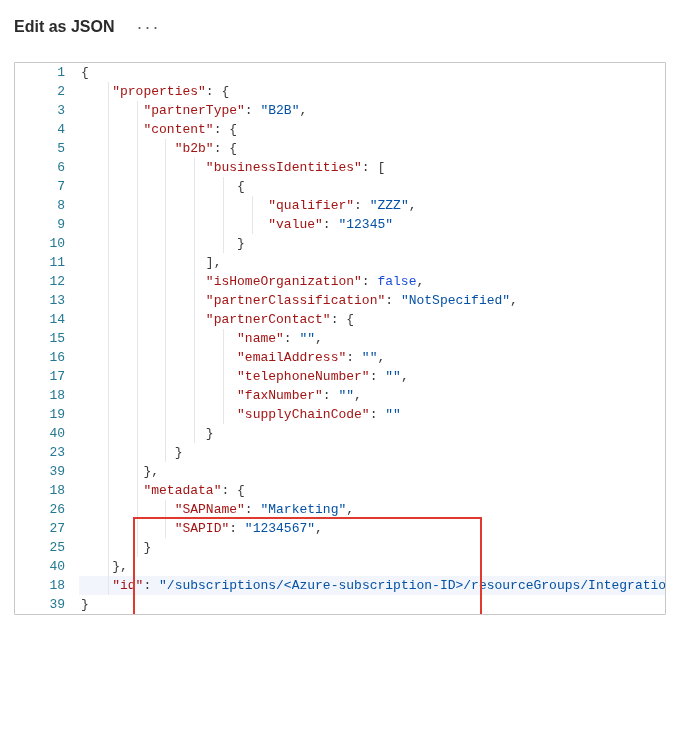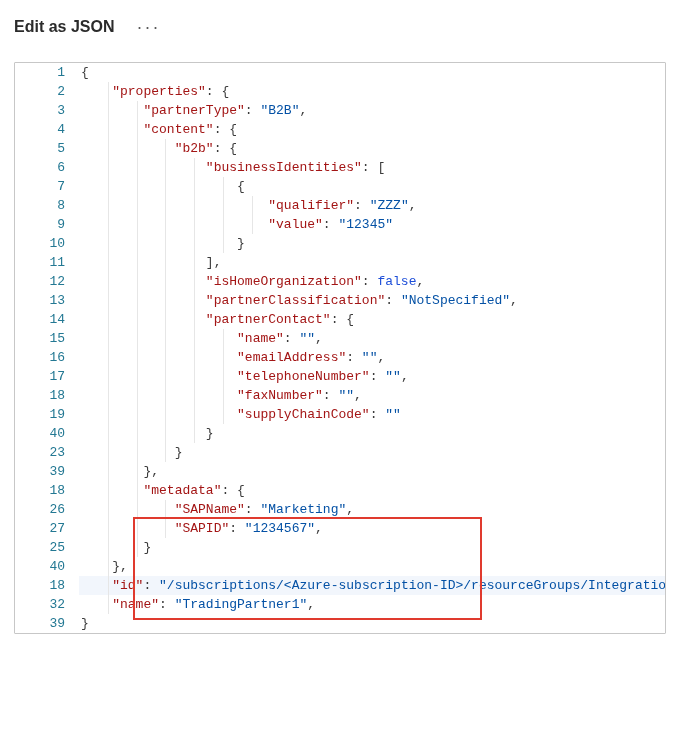--- a/index.html
+++ b/index.html
@@ -121,17 +121,16 @@
       <div class="code-row"><div class="gutter">19</div><div class="code"><div class="guides"><div class="guide" style="left: 28.8px;"></div><div class="guide" style="left: 57.6px;"></div><div class="guide" style="left: 86.4px;"></div><div class="guide" style="left: 115.2px;"></div><div class="guide" style="left: 144px;"></div></div>                    <span class="tok-key">"supplyChainCode"</span><span class="tok-colon">: </span><span class="tok-string">""</span></div></div>
       <div class="code-row"><div class="gutter">40</div><div class="code"><div class="guides"><div class="guide" style="left: 28.8px;"></div><div class="guide" style="left: 57.6px;"></div><div class="guide" style="left: 86.4px;"></div><div class="guide" style="left: 115.2px;"></div></div>                <span class="tok-brace">}</span></div></div>
       <div class="code-row"><div class="gutter">23</div><div class="code"><div class="guides"><div class="guide" style="left: 28.8px;"></div><div class="guide" style="left: 57.6px;"></div><div class="guide" style="left: 86.4px;"></div></div>            <span class="tok-brace">}</span></div></div>
       <div class="code-row"><div class="gutter">39</div><div class="code"><div class="guides"><div class="guide" style="left: 28.8px;"></div><div class="guide" style="left: 57.6px;"></div></div>        <span class="tok-brace">}</span><span class="tok-comma">,</span></div></div>
       <div class="code-row"><div class="gutter">18</div><div class="code"><div class="guides"><div class="guide" style="left: 28.8px;"></div><div class="guide" style="left: 57.6px;"></div></div>        <span class="tok-key">"metadata"</span><span class="tok-colon">: </span><span class="tok-brace">{</span></div></div>
       <div class="code-row"><div class="gutter">26</div><div class="code"><div class="guides"><div class="guide" style="left: 28.8px;"></div><div class="guide" style="left: 57.6px;"></div><div class="guide" style="left: 86.4px;"></div></div>            <span class="tok-key">"SAPName"</span><span class="tok-colon">: </span><span class="tok-string">"Marketing"</span><span class="tok-comma">,</span></div></div>
       <div class="code-row"><div class="gutter">27</div><div class="code"><div class="guides"><div class="guide" style="left: 28.8px;"></div><div class="guide" style="left: 57.6px;"></div><div class="guide" style="left: 86.4px;"></div></div>            <span class="tok-key">"SAPID"</span><span class="tok-colon">: </span><span class="tok-string">"1234567"</span><span class="tok-comma">,</span></div></div>
       <div class="code-row"><div class="gutter">25</div><div class="code"><div class="guides"><div class="guide" style="left: 28.8px;"></div><div class="guide" style="left: 57.6px;"></div></div>        <span class="tok-brace">}</span></div></div>
       <div class="code-row"><div class="gutter">40</div><div class="code"><div class="guides"><div class="guide" style="left: 28.8px;"></div></div>    <span class="tok-brace">}</span><span class="tok-comma">,</span></div></div>
       <div class="code-row current-line"><div class="gutter">18</div><div class="code"><div class="guides"><div class="guide" style="left: 28.8px;"></div></div>    <span class="tok-key">"id"</span><span class="tok-colon">: </span><span class="tok-string">"/subscriptions/&lt;Azure-subscription-ID&gt;/resourceGroups/Integration-a</span></div></div>
-      <div class="code-row"><div class="gutter">32</div><div class="code"><div class="guides"><div class="guide" style="left: 28.8px;"></div></div>    <span class="tok-key">"name"</span><span class="tok-colon">: </span><span class="tok-string">"TradingPartner1"</span><span class="tok-comma">,</span></div></div>
       <div class="code-row"><div class="gutter">39</div><div class="code"><div class="guides"></div><span class="tok-brace">}</span></div></div>
       <div class="highlight-box" style="top: 454px; left: 117.6px; height: 99px; width: 345px;"></div>
     </div>
 </div>
 
 </body></html>

